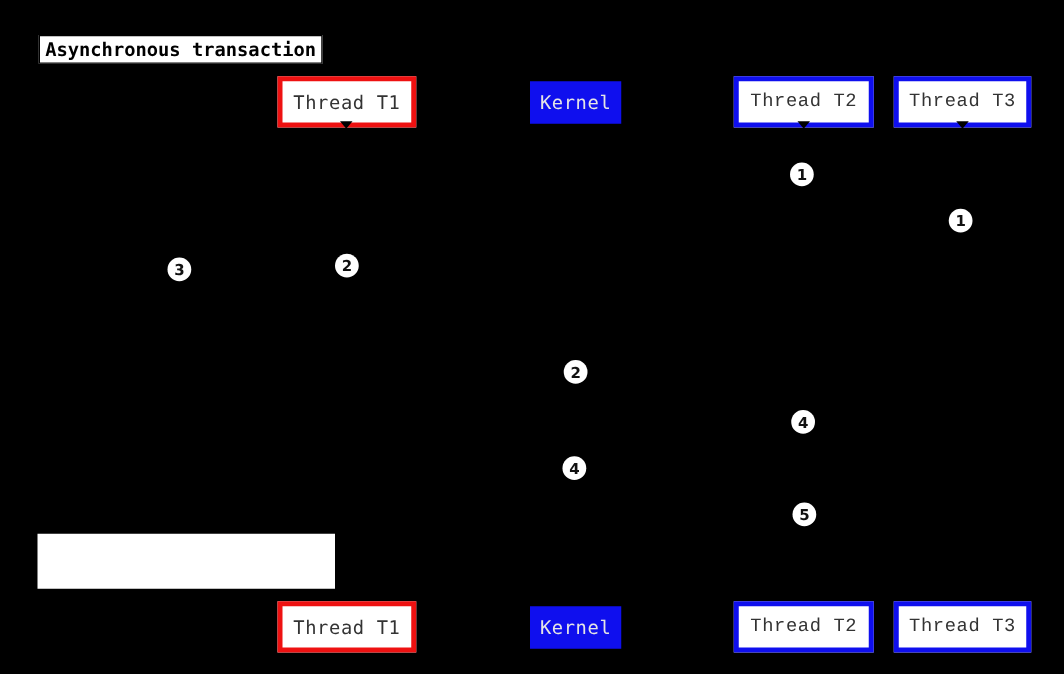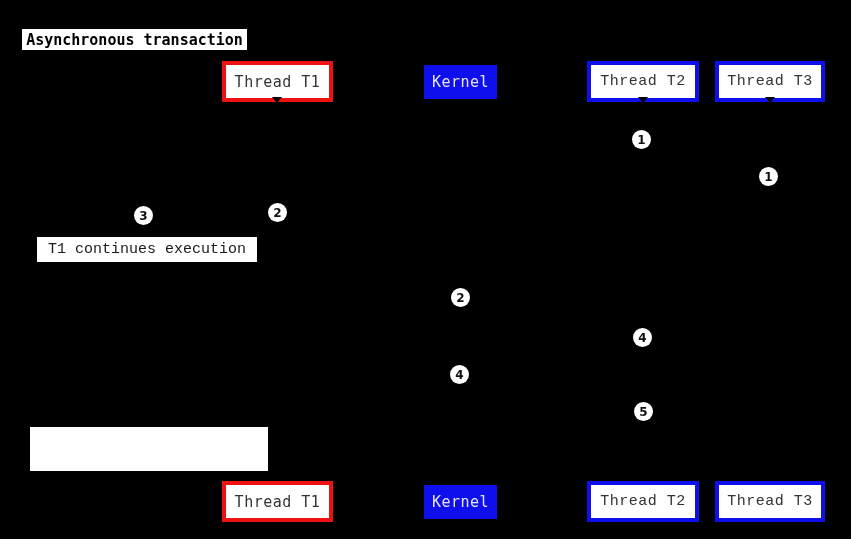--- a/index.html
+++ b/index.html
@@ -10,21 +10,21 @@
   .canvas {
     position: relative;
     width: 851px;
     height: 539px;
     background: #000000;
     overflow: hidden;
     font-family: "DejaVu Sans Mono", monospace;
   }
   .title-box {
     position: absolute;
-    left: 21px; top: 28px;
+    left: 31px; top: 28px;
     width: 227px; height: 23px;
     background: #ffffff;
     border: 1px solid #000000;
     box-sizing: border-box;
     display: flex; align-items: center; justify-content: center;
     font-weight: bold;
     font-size: 15px;
     color: #000000;
     white-space: nowrap;
   }
@@ -95,21 +95,20 @@
 
   <div class="badge" style="left:632px; top:130px;">1</div>
   <div class="badge" style="left:759px; top:167px;">1</div>
   <div class="badge" style="left:268px; top:203px;">2</div>
   <div class="badge" style="left:134px; top:206px;">3</div>
   <div class="badge" style="left:451px; top:288px;">2</div>
   <div class="badge" style="left:633px; top:328px;">4</div>
   <div class="badge" style="left:450px; top:365px;">4</div>
   <div class="badge" style="left:634px; top:402px;">5</div>
 
-  <div class="note" style="left:37px; top:237px; width:220px; height:25px;">T1 continues execution</div>
 
   <div class="note" style="left:30px; top:427px; width:238px; height:44px;"></div>
 
   <div class="actor red" style="left:222px; top:481px; width:111px; height:41px;">Thread T1</div>
   <div class="actor kernel" style="left:424px; top:485px; width:73px; height:34px;">Kernel</div>
   <div class="actor blue" style="left:587px; top:481px; width:112px; height:41px;">Thread T2</div>
   <div class="actor blue" style="left:715px; top:481px; width:110px; height:41px;">Thread T3</div>
 
 </div>
 

